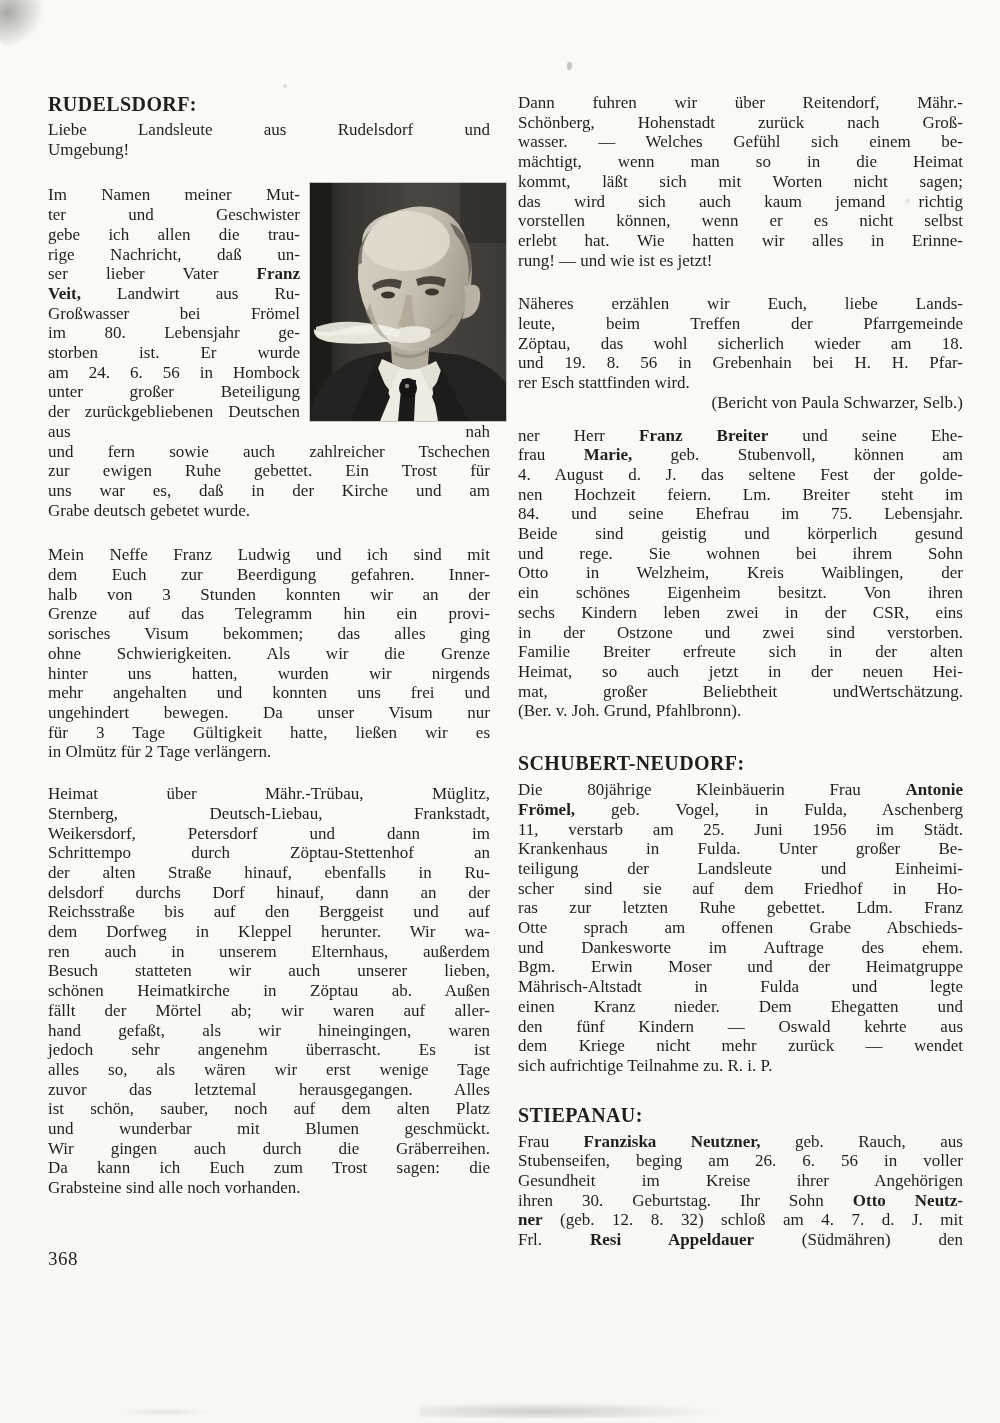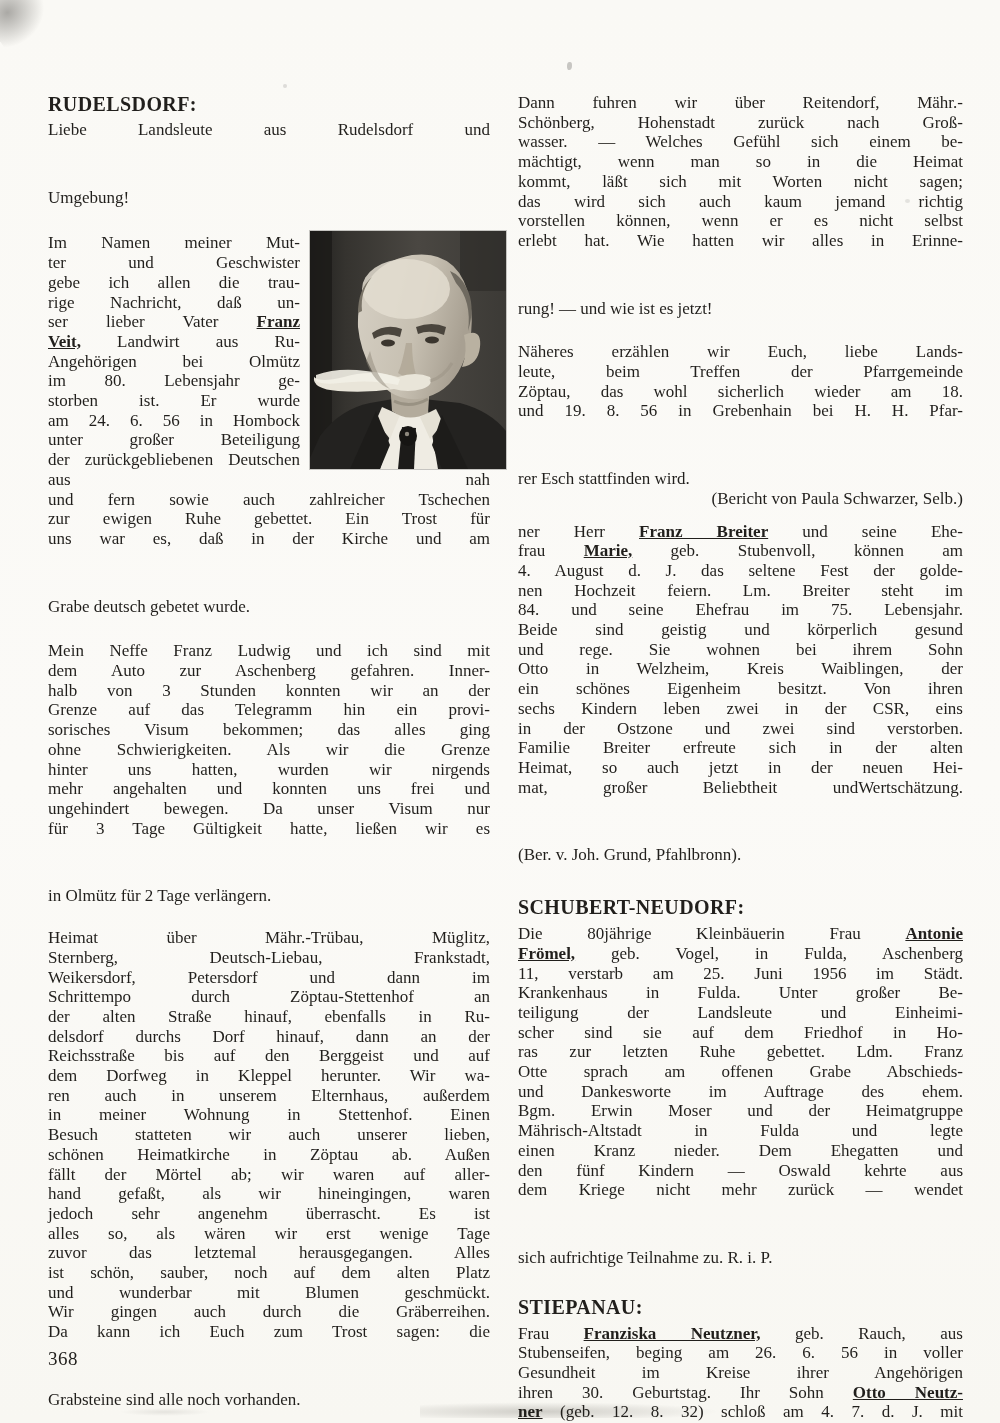--- a/index.html
+++ b/index.html
@@ -10,35 +10,35 @@
     overflow:hidden;
     font-family:"Liberation Serif","DejaVu Serif",serif;
     color:#211f1c;
     padding-left:46px;
     -webkit-font-smoothing:antialiased;
   }
   .col{position:absolute;top:93px;font-size:17px;line-height:19.7px;}
   .col-left{left:48px;width:442px;}
   .col-right{left:518px;width:445px;}
   .tline{text-align:justify;text-align-last:justify;min-height:19.7px;}
-  .tline-last{text-align-last:left;margin-top:48px;}
-  .bold{font-weight:bold;text-decoration:underline;}
+  .tline-last{text-align-last:left;}
+  .bold{font-weight:bold;}
   .heading{font-weight:bold;font-size:20px;line-height:22px;letter-spacing:.4px;text-align:left;}
   .h-rudelsdorf{margin-bottom:5px;}
   .p-intro{margin-bottom:26px;}
   .p-left3{margin-top:25px;}
   .p-left4{margin-top:22px;}
   .p-right2{margin-top:24px;}
   .p-right3{margin-top:13px;}
   .h-schubert{margin-top:31px;margin-bottom:6px;}
   .h-stiepanau{margin-top:28px;margin-bottom:6px;}
   .credit-line{text-align:right;text-align-last:right;line-height:19.7px;}
   .photo-float{float:right;width:196px;height:234px;margin:-2px -16px 3px 10px;}
   .photo-frame{width:196px;height:238px;display:block;box-shadow:0 0 0 1px rgba(40,38,34,.25);}
-  .page-number{position:absolute;left:48px;top:1348px;font-size:19px;letter-spacing:.5px;}
+  .page-number{position:absolute;left:48px;top:1248px;font-size:19px;letter-spacing:.5px;}
   
   .artifact{position:absolute;pointer-events:none;}
   .smudge-corner{left:-12px;top:-14px;width:64px;height:56px;
     background:radial-gradient(ellipse at 35% 35%, rgba(105,103,99,.55), rgba(105,103,99,0) 65%);
     transform:rotate(-35deg);}
   .speck-1{left:567px;top:62px;width:5px;height:8px;background:#8a8885;opacity:.45;border-radius:50% 40% 55% 45%;}
   .speck-2{left:283px;top:84px;width:4px;height:4px;background:#9a9894;opacity:.3;border-radius:50%;}
   .speck-3{left:905px;top:199px;width:5px;height:4px;background:#a09e9a;opacity:.25;border-radius:50%;}
   .edge-right{right:0;top:0;width:5px;height:100%;
     background:linear-gradient(to right, rgba(0,0,0,0), rgba(118,116,110,.38));}
@@ -129,35 +129,35 @@
 
           <path d="M60 120 Q66 146 80 158 Q64 152 56 130 Z" fill="#8f8779" opacity="0.5"></path>
         </svg>
       </div>
     <div class="tline"><span>Im Namen meiner Mut-</span></div>
         <div class="tline"><span>ter und Geschwister</span></div>
         <div class="tline"><span>gebe ich allen die trau-</span></div>
         <div class="tline"><span>rige Nachricht, daß un-</span></div>
         <div class="tline"><span>ser lieber Vater </span><span class="bold">Franz</span></div>
         <div class="tline"><span class="bold">Veit,</span><span> Landwirt aus Ru-</span></div>
-        <div class="tline"><span>Angehörigen bei Olmütz</span></div>
+        <div class="tline"><span>Großwasser bei Frömel</span></div>
         <div class="tline"><span>im 80. Lebensjahr ge-</span></div>
         <div class="tline"><span>storben ist. Er wurde</span></div>
         <div class="tline"><span>am 24. 6. 56 in Hombock</span></div>
         <div class="tline"><span>unter großer Beteiligung</span></div>
         <div class="tline"><span>der zurückgebliebenen Deutschen aus nah</span></div>
         <div class="tline"><span>und fern sowie auch zahlreicher Tschechen</span></div>
         <div class="tline"><span>zur ewigen Ruhe gebettet. Ein Trost für</span></div>
         <div class="tline"><span>uns war es, daß in der Kirche und am</span></div>
         <div class="tline tline-last"><span>Grabe deutsch gebetet wurde.</span></div>
       </div>
 
     <div class="p-left3">
         <div class="tline"><span>Mein Neffe Franz Ludwig und ich sind mit</span></div>
-        <div class="tline"><span>dem Auto zur Aschenberg gefahren. Inner-</span></div>
+        <div class="tline"><span>dem Euch zur Beerdigung gefahren. Inner-</span></div>
         <div class="tline"><span>halb von 3 Stunden konnten wir an der</span></div>
         <div class="tline"><span>Grenze auf das Telegramm hin ein provi-</span></div>
         <div class="tline"><span>sorisches Visum bekommen; das alles ging</span></div>
         <div class="tline"><span>ohne Schwierigkeiten. Als wir die Grenze</span></div>
         <div class="tline"><span>hinter uns hatten, wurden wir nirgends</span></div>
         <div class="tline"><span>mehr angehalten und konnten uns frei und</span></div>
         <div class="tline"><span>ungehindert bewegen. Da unser Visum nur</span></div>
         <div class="tline"><span>für 3 Tage Gültigkeit hatte, ließen wir es</span></div>
         <div class="tline tline-last"><span>in Olmütz für 2 Tage verlängern.</span></div>
       </div>
@@ -165,21 +165,20 @@
     <div class="p-left4">
         <div class="tline"><span>Heimat über Mähr.-Trübau, Müglitz,</span></div>
         <div class="tline"><span>Sternberg, Deutsch-Liebau, Frankstadt,</span></div>
         <div class="tline"><span>Weikersdorf, Petersdorf und dann im</span></div>
         <div class="tline"><span>Schrittempo durch Zöptau-Stettenhof an</span></div>
         <div class="tline"><span>der alten Straße hinauf, ebenfalls in Ru-</span></div>
         <div class="tline"><span>delsdorf durchs Dorf hinauf, dann an der</span></div>
         <div class="tline"><span>Reichsstraße bis auf den Berggeist und auf</span></div>
         <div class="tline"><span>dem Dorfweg in Kleppel herunter. Wir wa-</span></div>
         <div class="tline"><span>ren auch in unserem Elternhaus, außerdem</span></div>
-        <div class="tline"><span>in meiner Wohnung in Stettenhof. Einen</span></div>
         <div class="tline"><span>Besuch statteten wir auch unserer lieben,</span></div>
         <div class="tline"><span>schönen Heimatkirche in Zöptau ab. Außen</span></div>
         <div class="tline"><span>fällt der Mörtel ab; wir waren auf aller-</span></div>
         <div class="tline"><span>hand gefaßt, als wir hineingingen, waren</span></div>
         <div class="tline"><span>jedoch sehr angenehm überrascht. Es ist</span></div>
         <div class="tline"><span>alles so, als wären wir erst wenige Tage</span></div>
         <div class="tline"><span>zuvor das letztemal herausgegangen. Alles</span></div>
         <div class="tline"><span>ist schön, sauber, noch auf dem alten Platz</span></div>
         <div class="tline"><span>und wunderbar mit Blumen geschmückt.</span></div>
         <div class="tline"><span>Wir gingen auch durch die Gräberreihen.</span></div>

